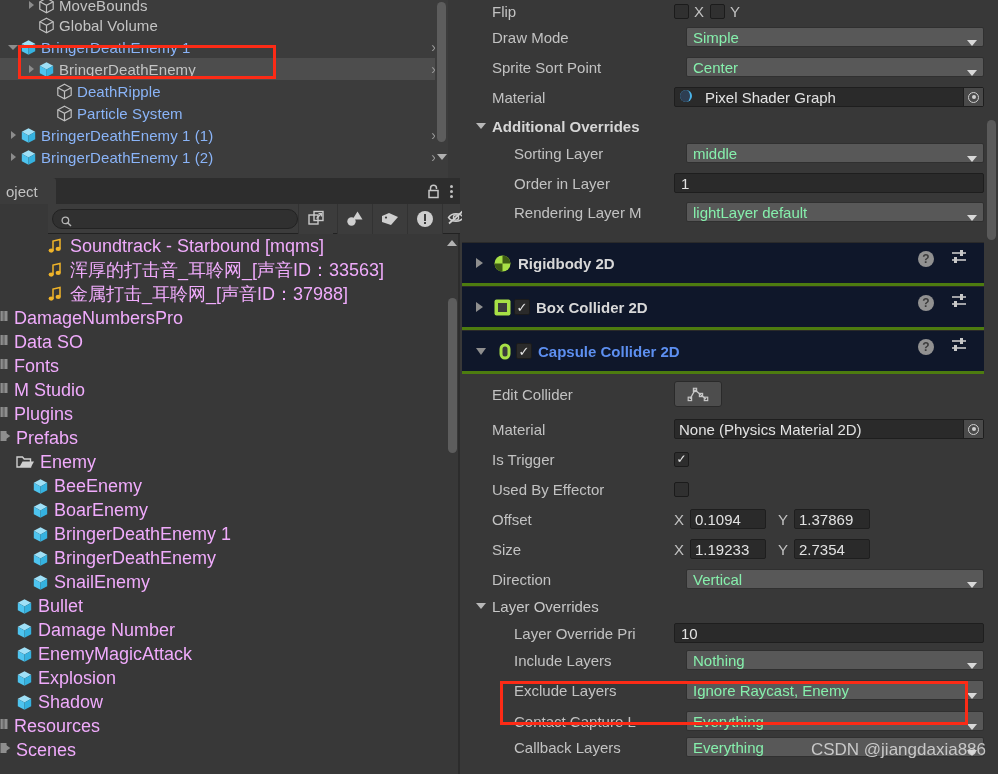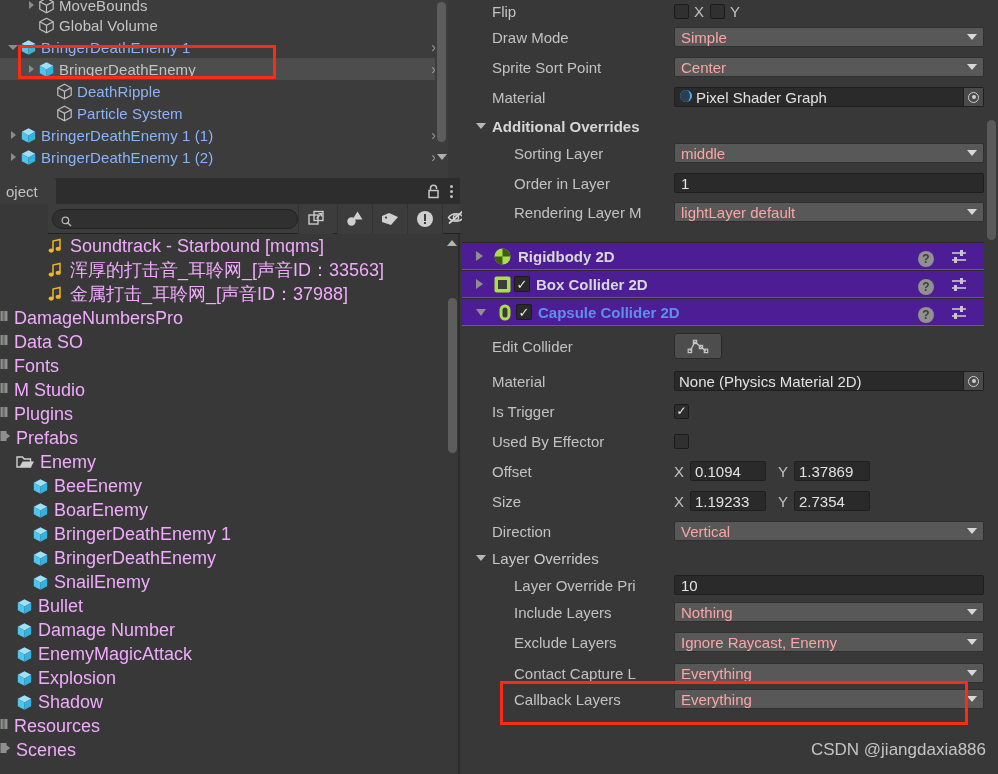--- a/index.html
+++ b/index.html
@@ -205,24 +205,25 @@
     width: 182px; min-width: 182px;
     white-space: nowrap; overflow: hidden;
   }
   .field .flabel.ind2 { padding-left: 22px; width: 182px; }
   .dropdown {
     flex: 1;
     height: 20px;
     background: #585858;
     border: 1px solid #303030;
     border-radius: 2px;
-    display: flex; align-items: center; justify-content: space-between;
+    display: flex; align-items: flex-end; justify-content: space-between;
     padding: 0 4px 0 6px;
-    color: #fca5a5; font-size: 15px;
+    color: #86efac; font-size: 15px;
     margin-right: 14px;
+    margin-left: 12px;
   }
   .dropdown .caret {
     width:0;height:0;border-left:5px solid transparent;border-right:5px solid transparent;
     border-top:6px solid #d8d8d8; margin-right:2px;
   }
   .numfield {
     flex: 1; height: 20px;
     background: #2a2a2a;
     border: 1px solid #1e1e1e;
     border-radius: 2px;
@@ -234,21 +235,21 @@
   .objfield {
     flex: 1; height: 20px;
     background: #2a2a2a;
     border: 1px solid #1e1e1e;
     border-radius: 2px;
     display: flex; align-items: center; justify-content: space-between;
     padding: 0 0 0 4px;
     color: #e2e2e2; font-size: 15px;
     margin-right: 14px;
   }
-  .objfield .ov { display:flex; align-items:flex-end; gap:3px; overflow:hidden; white-space:nowrap;}
+  .objfield .ov { display:flex; align-items:flex-end; gap:12px; overflow:hidden; white-space:nowrap;}
   .objfield .picker {
     width: 20px; height: 18px; min-width: 20px;
     background: #4a4a4a;
     display:flex;align-items:center;justify-content:center;
     border-left: 1px solid #1e1e1e;
   }
   .picker-dot {
     width: 11px; height: 11px; border-radius: 50%;
     border: 1.5px solid #cfcfcf;
     display:flex;align-items:center;justify-content:center;
@@ -261,24 +262,24 @@
     color: #d6d6d6; font-size: 15px; font-weight: bold;
   }
   .sec-header.normal { font-weight: normal; color: #c8c8c8; }
   .sec-header .tri {
     width:0;height:0;border-left:5px solid transparent;border-right:5px solid transparent;
     border-top:6px solid #b8b8b8; margin-right: 6px;
   }
 
   .comp-header {
     position: relative;
-    height: 28px;
-    background: #4c1d95;
+    height: 44px;
+    background: #0f172a;
     border-top: 1px solid #2a2a2a;
-    border-bottom: 1px solid #4d7c0f;
+    border-bottom: 3px solid #4d7c0f;
     display: flex; align-items: center;
     padding-left: 14px;
   }
   .comp-header .tri-r {
     width:0;height:0;border-left:7px solid #8e8e8e;
     border-top:5px solid transparent;border-bottom:5px solid transparent;
     margin-right: 10px;
   }
   .comp-header .tri-d {
     width:0;height:0;border-left:5px solid transparent;border-right:5px solid transparent;

